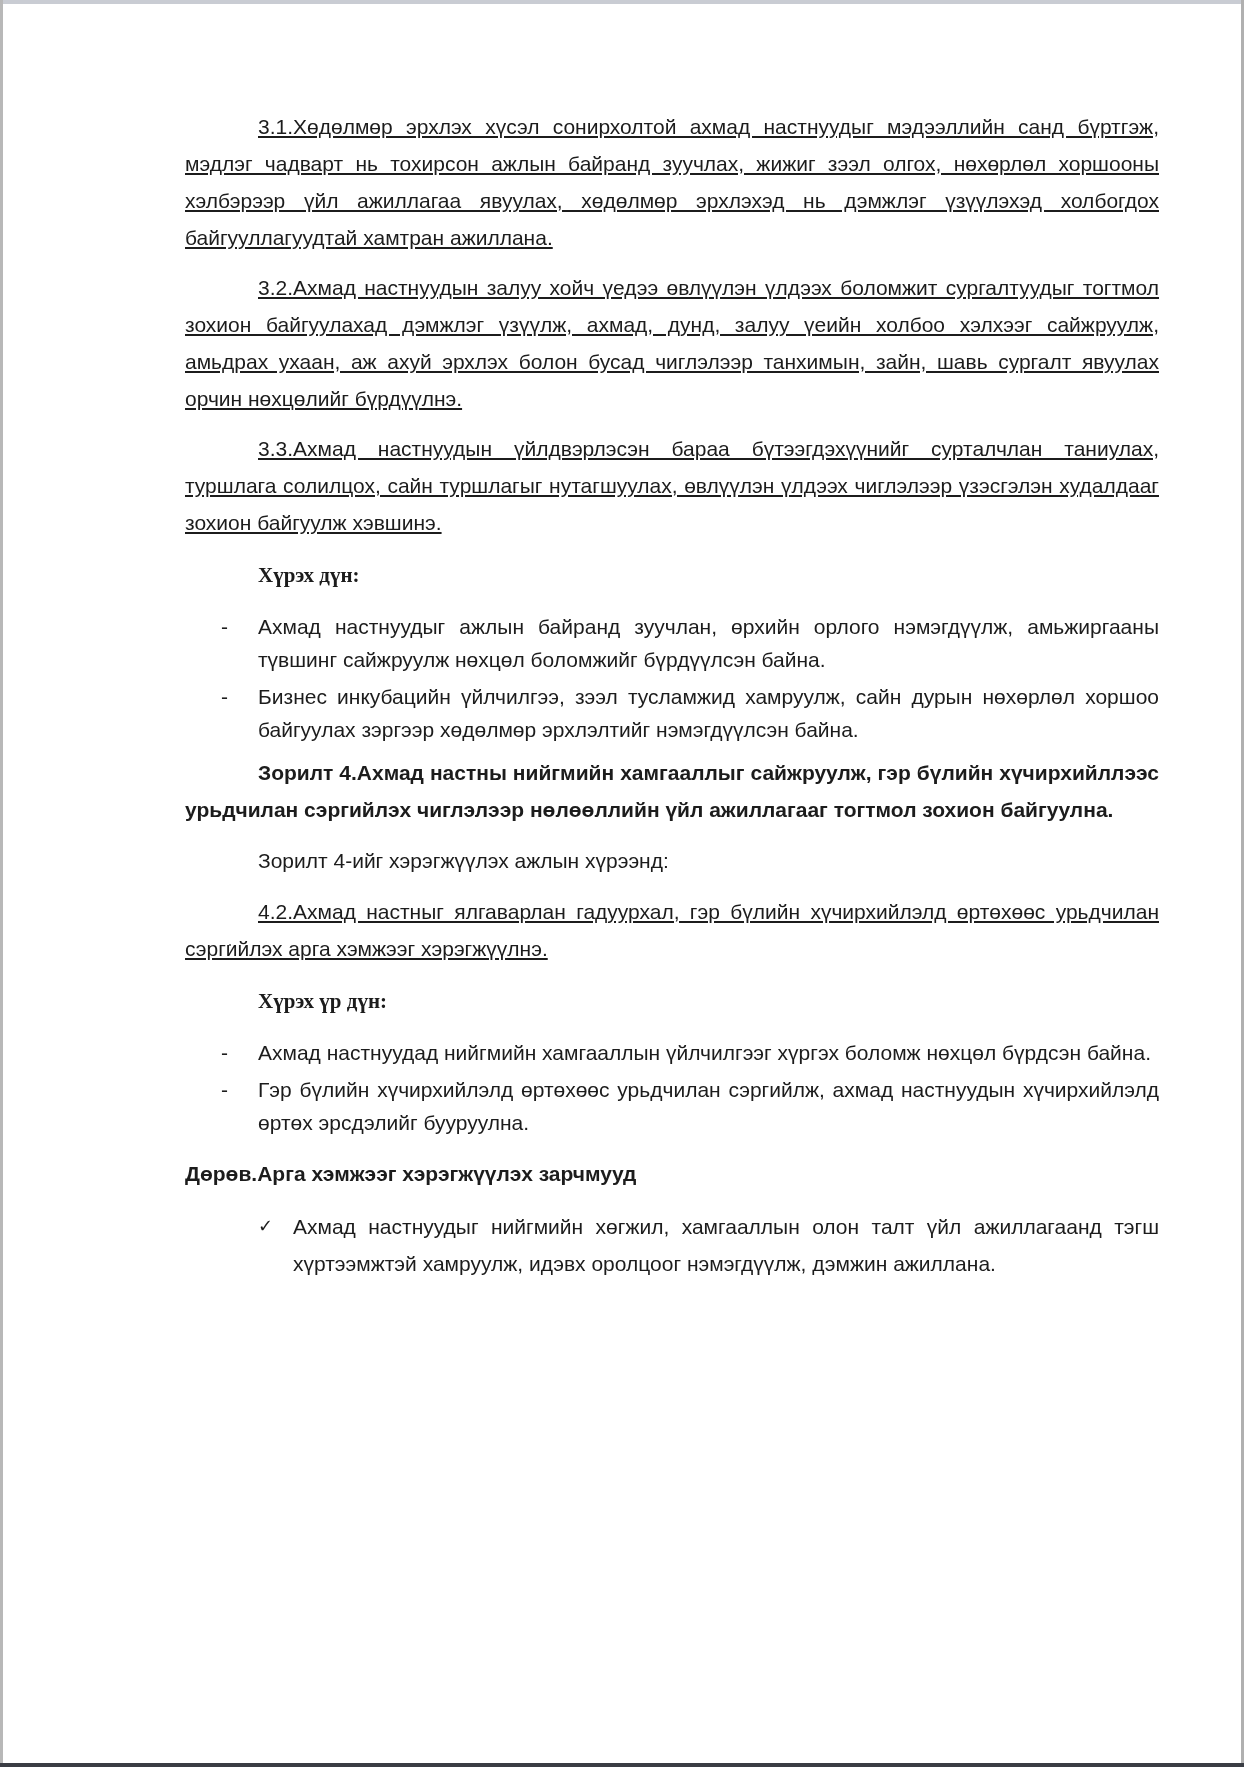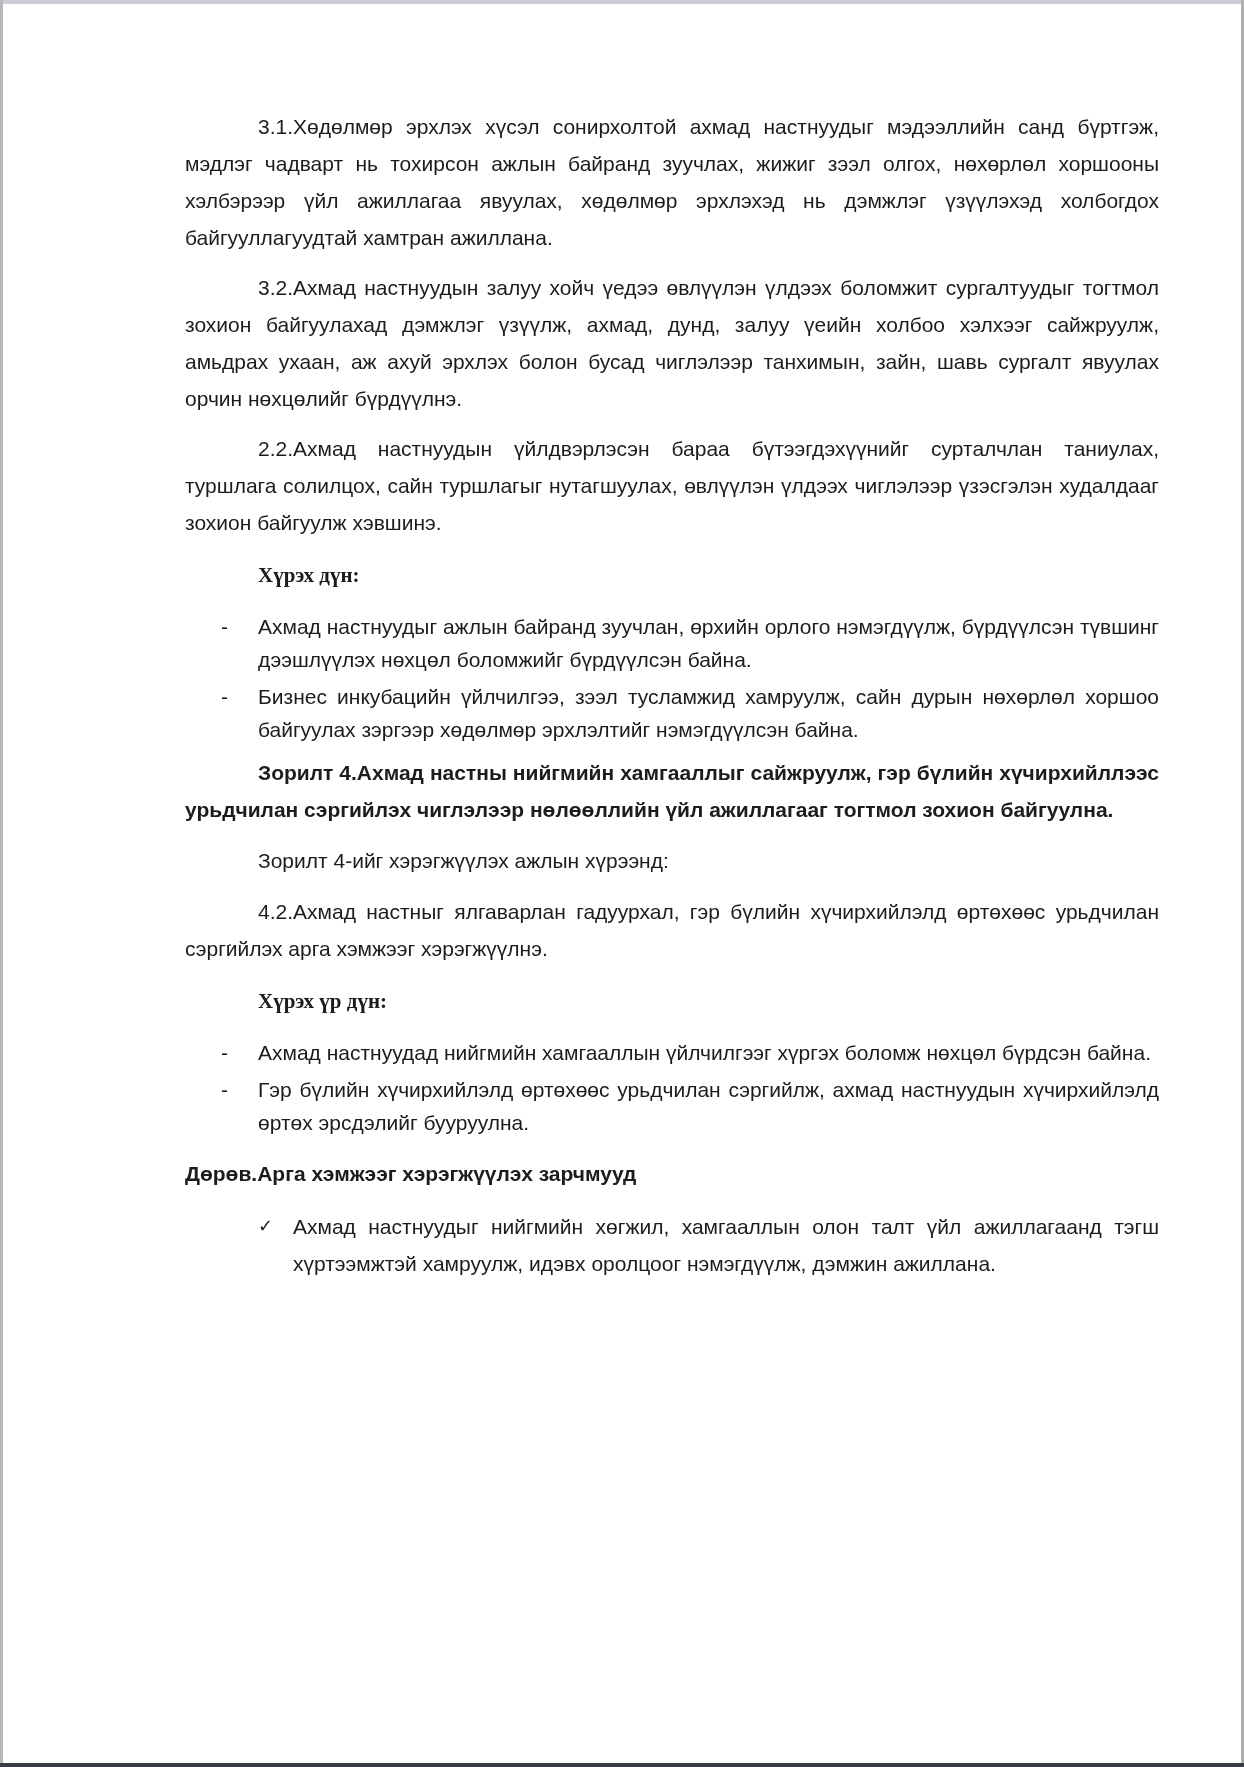--- a/index.html
+++ b/index.html
@@ -12,21 +12,21 @@
   .scan-top { position: absolute; left: 0; top: 0; width: 1244px; height: 4px; background: #c9ccd3; }
   .scan-left { position: absolute; left: 0; top: 0; width: 3px; height: 1767px; background: #b8b8b8; }
   .scan-right { position: absolute; right: 0; top: 0; width: 3px; height: 1767px; background: #b0b0b0; }
   .scan-bottom { position: absolute; left: 0; bottom: 0; width: 1244px; height: 4px; background: #3a3d44; }
 
   .page {
     position: absolute; left: 185px; top: 108px; width: 974px;
     font-size: 21px; line-height: 37px;
   }
   p { margin: 0; text-align: justify; }
-  .para { text-indent: 73px; margin-bottom: 13px; }
+  .para { text-indent: 73px; margin-bottom: 13px; text-decoration: underline; }
   .goal { font-weight: bold; text-indent: 73px; margin-top: 0; margin-bottom: 14px; }
   .subhead { font-weight: bold; padding-left: 73px; margin-top: 16px; margin-bottom: 16px; font-family: Liberation Serif, serif; }
   .intro { padding-left: 73px; margin-bottom: 14px; }
   .center-head { font-weight: bold; text-align: left; margin-top: 16px; margin-bottom: 16px; }
   .italic-head { font-style: italic; margin-bottom: 18px; color: #2a2a2a; }
 
   ul.dash { list-style: none; margin: 0 0 8px 0; padding: 0; }
   ul.dash li { position: relative; padding-left: 73px; line-height: 33px; text-align: justify; margin-bottom: 4px; }
   ul.dash li .marker { position: absolute; left: 36px; top: 0; }
 
@@ -42,28 +42,28 @@
 <div class="scan-top"></div>
 <div class="scan-left"></div>
 <div class="scan-right"></div>
 <div class="scan-bottom"></div>
 <div class="stray-dot"></div>
 
 <div class="page">
 
   <p class="para">3.1.Хөдөлмөр эрхлэх хүсэл сонирхолтой ахмад настнуудыг мэдээллийн санд бүртгэж,  мэдлэг чадварт нь тохирсон ажлын байранд зуучлах, жижиг зээл олгох, нөхөрлөл хоршооны хэлбэрээр үйл ажиллагаа явуулах, хөдөлмөр эрхлэхэд нь дэмжлэг үзүүлэхэд холбогдох байгууллагуудтай хамтран ажиллана.</p>
   <p class="para">3.2.Ахмад настнуудын залуу хойч үедээ өвлүүлэн үлдээх боломжит сургалтуудыг тогтмол зохион байгуулахад дэмжлэг үзүүлж, ахмад, дунд, залуу үеийн холбоо хэлхээг сайжруулж, амьдрах ухаан, аж ахуй эрхлэх  болон бусад чиглэлээр танхимын, зайн, шавь сургалт явуулах орчин нөхцөлийг бүрдүүлнэ.</p>
-  <p class="para">2.2.Ахмад настнуудын үйлдвэрлэсэн бараа бүтээгдэхүүнийг сурталчлан таниулах, туршлага солилцох, сайн туршлагыг нутагшуулах, өвлүүлэн үлдээх чиглэлээр үзэсгэлэн худалдааг зохион байгуулж хэвшинэ.</p>
+  <p class="para">3.3.Ахмад настнуудын үйлдвэрлэсэн бараа бүтээгдэхүүнийг сурталчлан таниулах, туршлага солилцох, сайн туршлагыг нутагшуулах, өвлүүлэн үлдээх чиглэлээр үзэсгэлэн худалдааг зохион байгуулж хэвшинэ.</p>
 
   <p class="subhead">Хүрэх дүн:</p>
 
   <ul class="dash">
     <li>
       <span class="marker">-</span>
-      <span>Ахмад настнуудыг ажлын байранд зуучлан, өрхийн орлого нэмэгдүүлж, бүрдүүлсэн түвшинг дээшлүүлэх нөхцөл боломжийг бүрдүүлсэн байна.</span>
+      <span>Ахмад настнуудыг ажлын байранд зуучлан, өрхийн орлого нэмэгдүүлж, амьжиргааны түвшинг сайжруулж нөхцөл боломжийг бүрдүүлсэн байна.</span>
     </li>
     <li>
       <span class="marker">-</span>
       <span>Бизнес инкубацийн үйлчилгээ, зээл тусламжид хамруулж, сайн дурын нөхөрлөл хоршоо байгуулах зэргээр хөдөлмөр эрхлэлтийг нэмэгдүүлсэн байна.</span>
     </li>
   </ul>
 
   <p class="goal">Зорилт 4.Ахмад настны нийгмийн хамгааллыг сайжруулж, гэр бүлийн хүчирхийллээс урьдчилан сэргийлэх чиглэлээр нөлөөллийн үйл ажиллагааг тогтмол зохион байгуулна.</p>
 
   <p class="intro">Зорилт 4-ийг хэрэгжүүлэх ажлын хүрээнд:</p>

